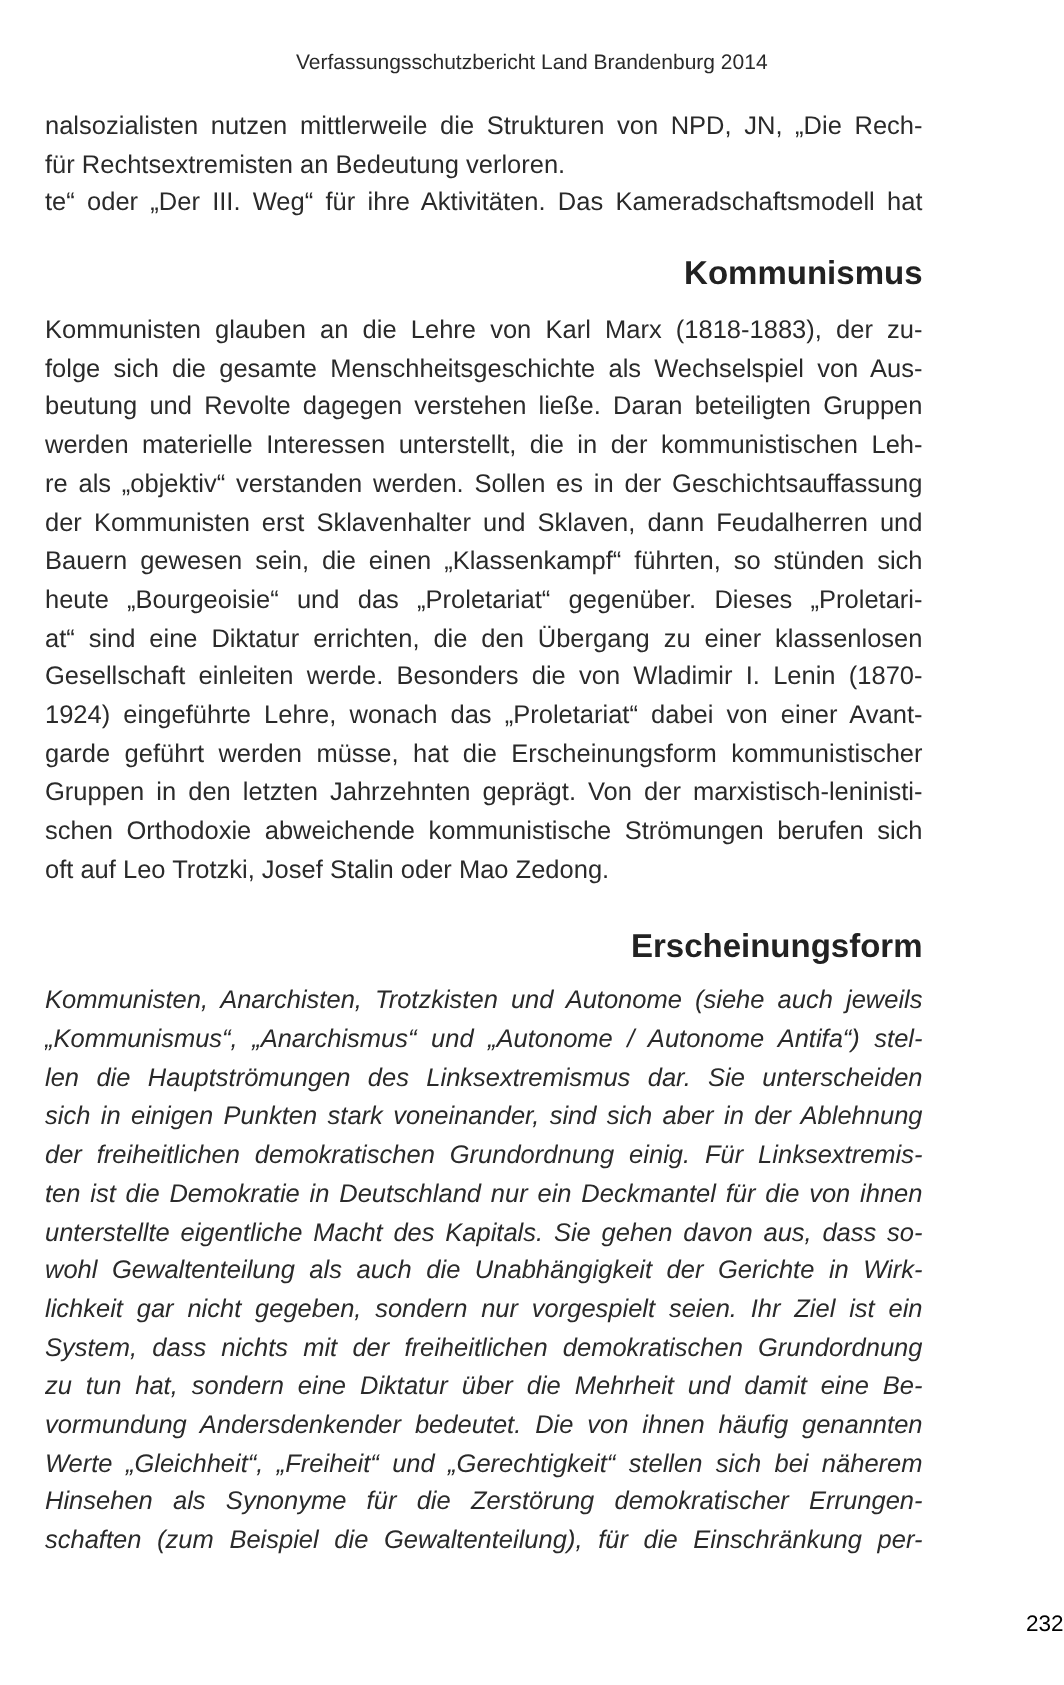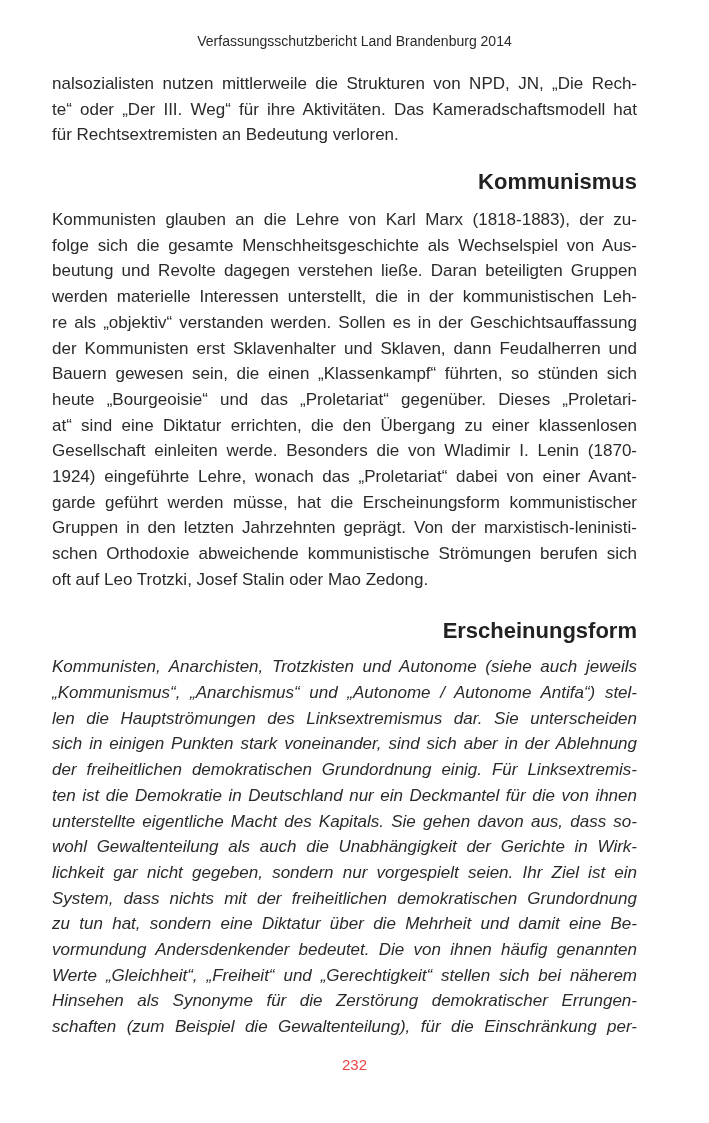--- a/index.html
+++ b/index.html
@@ -18,21 +18,21 @@
     font-family: "Liberation Sans", sans-serif;
     color: #2a2a2a;
   }
   .running-header {
     font-size: 14px;
     line-height: 18px;
     text-align: center;
     color: #2a2a2a;
   }
   .doc-body {
-    margin-left: 52px;
+    margin-left: 30px;
     width: 585px;
   }
   .heading {
     font-size: 22px;
     font-weight: bold;
     line-height: 26px;
     color: #222222;
     text-align: right;
   }
   .para .line {
@@ -48,38 +48,38 @@
   .para .line.no-justify {
     text-align: left;
     text-align-last: left;
   }
   #p1 { margin-top: 21px; }
   #h-kommunismus { margin-top: 21px; }
   #p2 { margin-top: 12px; }
   #h-linksextremismus { margin-top: 26px; }
   #p3 { margin-top: 10px; font-style: italic; }
   .page-footer {
-    margin-top: 16px;
+    margin-top: 34px;
     font-size: 15px;
     line-height: 18px;
-    text-align: center;
-    color: #ef4444;
+    text-align: right;
+    color: #000000;
   }
 </style>
 </head>
 <body>
 
 <div class="page">
   <div class="running-header">Verfassungsschutzbericht Land Brandenburg 2014</div>
 
   <div class="doc-body">
       <div class="para" id="p1">
         <div class="line">nalsozialisten nutzen mittlerweile die Strukturen von NPD, JN, „Die Rech-</div>
+        <div class="line no-justify">für Rechtsextremisten an Bedeutung verloren.</div>
         <div class="line">te“ oder „Der III. Weg“ für ihre Aktivitäten. Das Kameradschaftsmodell hat</div>
-        <div class="line no-justify">für Rechtsextremisten an Bedeutung verloren.</div>
       </div>
       <div class="heading" id="h-kommunismus">Kommunismus</div>
       <div class="para" id="p2">
         <div class="line">Kommunisten glauben an die Lehre von Karl Marx (1818-1883), der zu-</div>
         <div class="line">folge sich die gesamte Menschheitsgeschichte als Wechselspiel von Aus-</div>
         <div class="line">beutung und Revolte dagegen verstehen ließe. Daran beteiligten Gruppen</div>
         <div class="line">werden materielle Interessen unterstellt, die in der kommunistischen Leh-</div>
         <div class="line">re als „objektiv“ verstanden werden. Sollen es in der Geschichtsauffassung</div>
         <div class="line">der Kommunisten erst Sklavenhalter und Sklaven, dann Feudalherren und</div>
         <div class="line">Bauern gewesen sein, die einen „Klassenkampf“ führten, so stünden sich</div>

